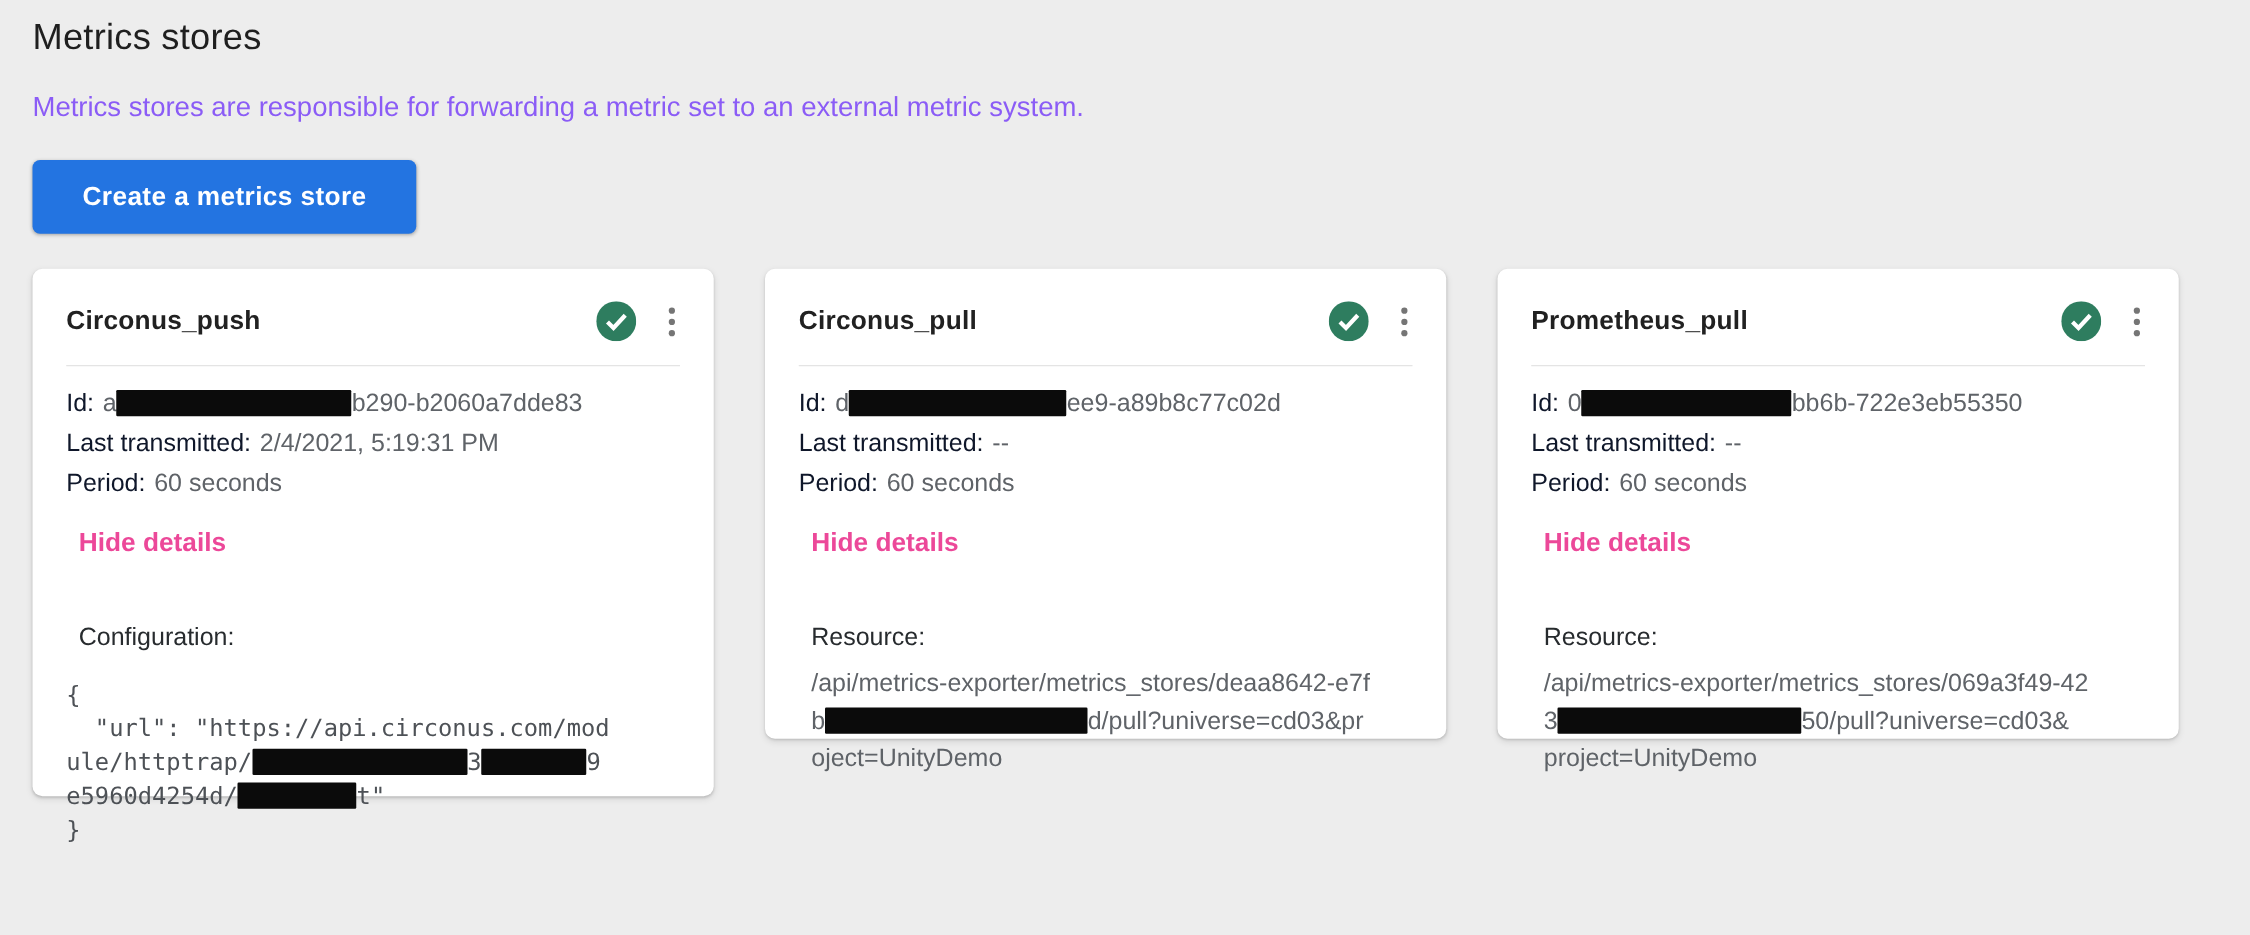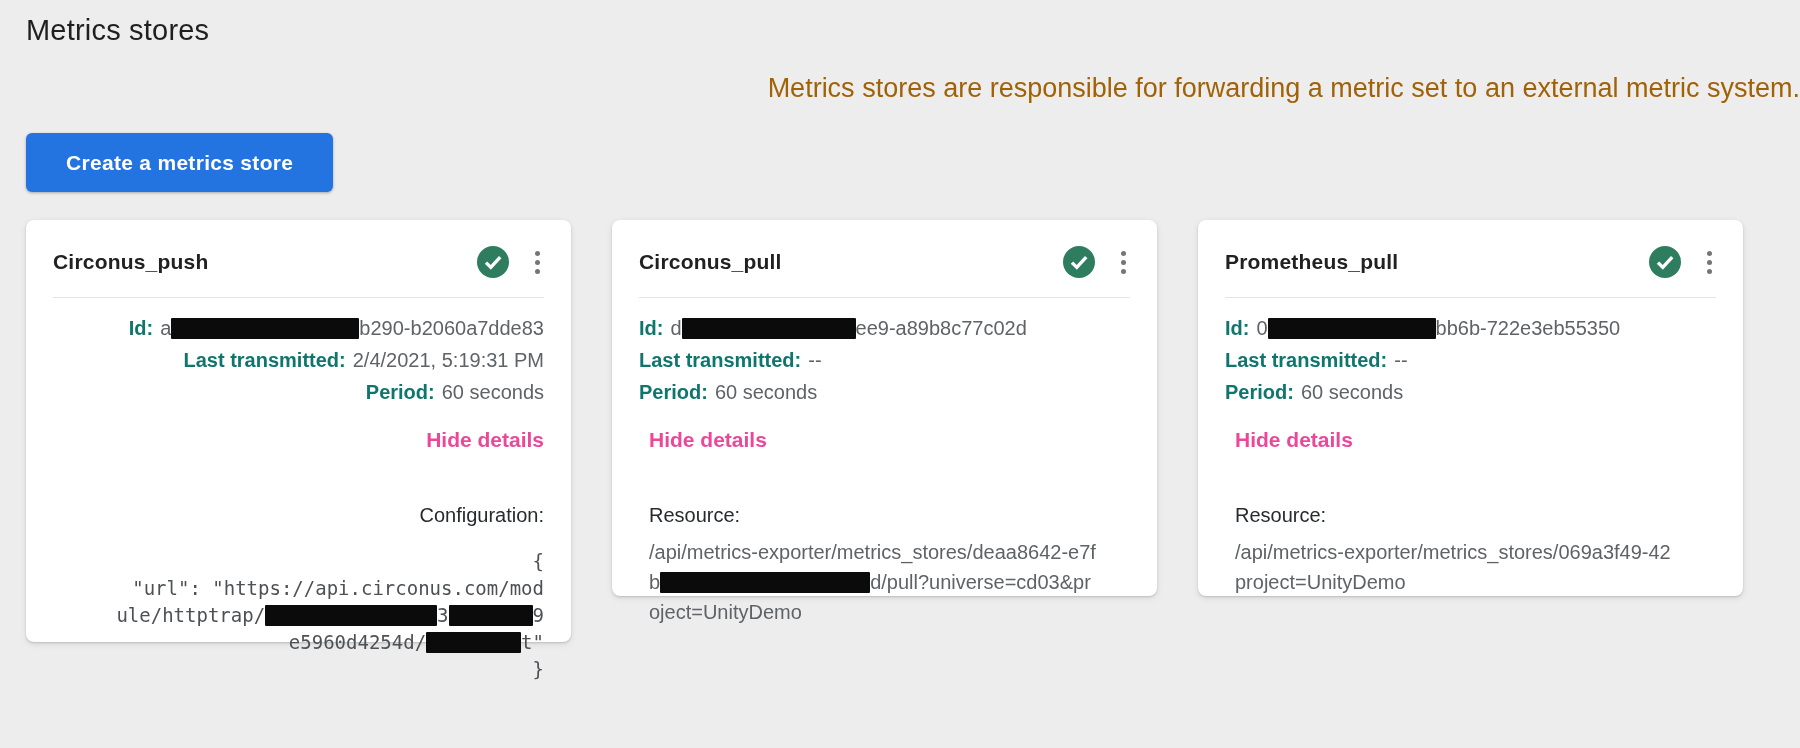--- a/index.html
+++ b/index.html
@@ -12,23 +12,22 @@
   .page { padding: 14px 0 0 26px; }
 
   .page-title {
     font-size: 29px;
     font-weight: 400;
     color: #1f1f1f;
     letter-spacing: .2px;
   }
   .page-subtitle {
     margin-top: 26px;
-    font-size: 27px;
-    color: #a16207;
-    text-align: right;
+    font-size: 22px;
+    color: #8b5cf6;
   }
   .create-btn {
     margin-top: 29px;
     display: inline-flex;
     align-items: center;
     height: 59px;
     padding: 0 40px;
     background: #2374e1;
     color: #ffffff;
     font-family: "Liberation Sans", sans-serif;
@@ -48,21 +47,21 @@
     gap: 41px;
   }
   .card {
     width: 545px;
     height: 376px;
     background: #ffffff;
     border-radius: 8px;
     box-shadow: 0 1px 2px rgba(0,0,0,.14), 0 2px 6px rgba(0,0,0,.10);
     padding: 0 27px;
   }
-  .card.tall { height: 422px; text-align: right; }
+  .card.tall { height: 422px; }
 
   .card-header {
     margin-top: 26px;
     height: 32px;
     display: flex;
     align-items: center;
     justify-content: space-between;
   }
   .card-title {
     font-size: 21px;
@@ -86,21 +85,21 @@
   }
 
   .divider {
     margin-top: 19px;
     height: 1px;
     background: #e4e4e4;
   }
 
   .fields { margin-top: 14px; }
   .field { font-size: 20px; line-height: 32px; color: #5f6368; }
-  .field-label { font-weight: 700; color: #0f766e; margin-top: 26px; }
+  .field-label { font-weight: 400; color: #0f172a; margin-top: 26px; }
   .field-value { margin-left: 7px; }
 
   .toggle {
     display: inline-block;
     margin-top: 20px;
     margin-left: 10px;
     font-size: 21px;
     font-weight: 600;
     color: #ec4899;
     text-decoration: none;
@@ -232,17 +231,18 @@
     <div class="divider"></div>
     <div class="fields">
           <div class="field"><span class="field-label">Id:</span><span class="field-value">0<span class="redact" style="width: 168px;"></span>bb6b-722e3eb55350</span></div>
           <div class="field"><span class="field-label">Last transmitted:</span><span class="field-value">--</span></div>
           <div class="field"><span class="field-label">Period:</span><span class="field-value">60 seconds</span></div>
         </div>
     <a class="toggle">Hide details</a>
     <div class="detail-label">Resource:</div>
     <div class="detail-body sans">
           <div class="dline">/api/metrics-exporter/metrics_stores/069a3f49-42</div>
+          <div class="dline">3<span class="redact" style="width: 195px;"></span>50/pull?universe=cd03&amp;</div>
           <div class="dline">project=UnityDemo</div>
         </div>
   </div>
 </div>
 </div>
 
 </body></html>

